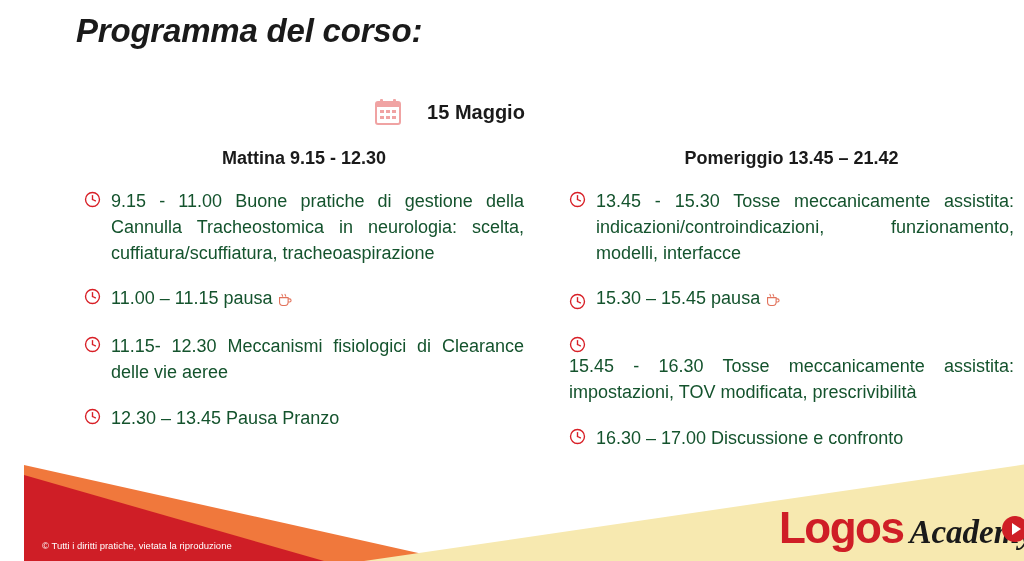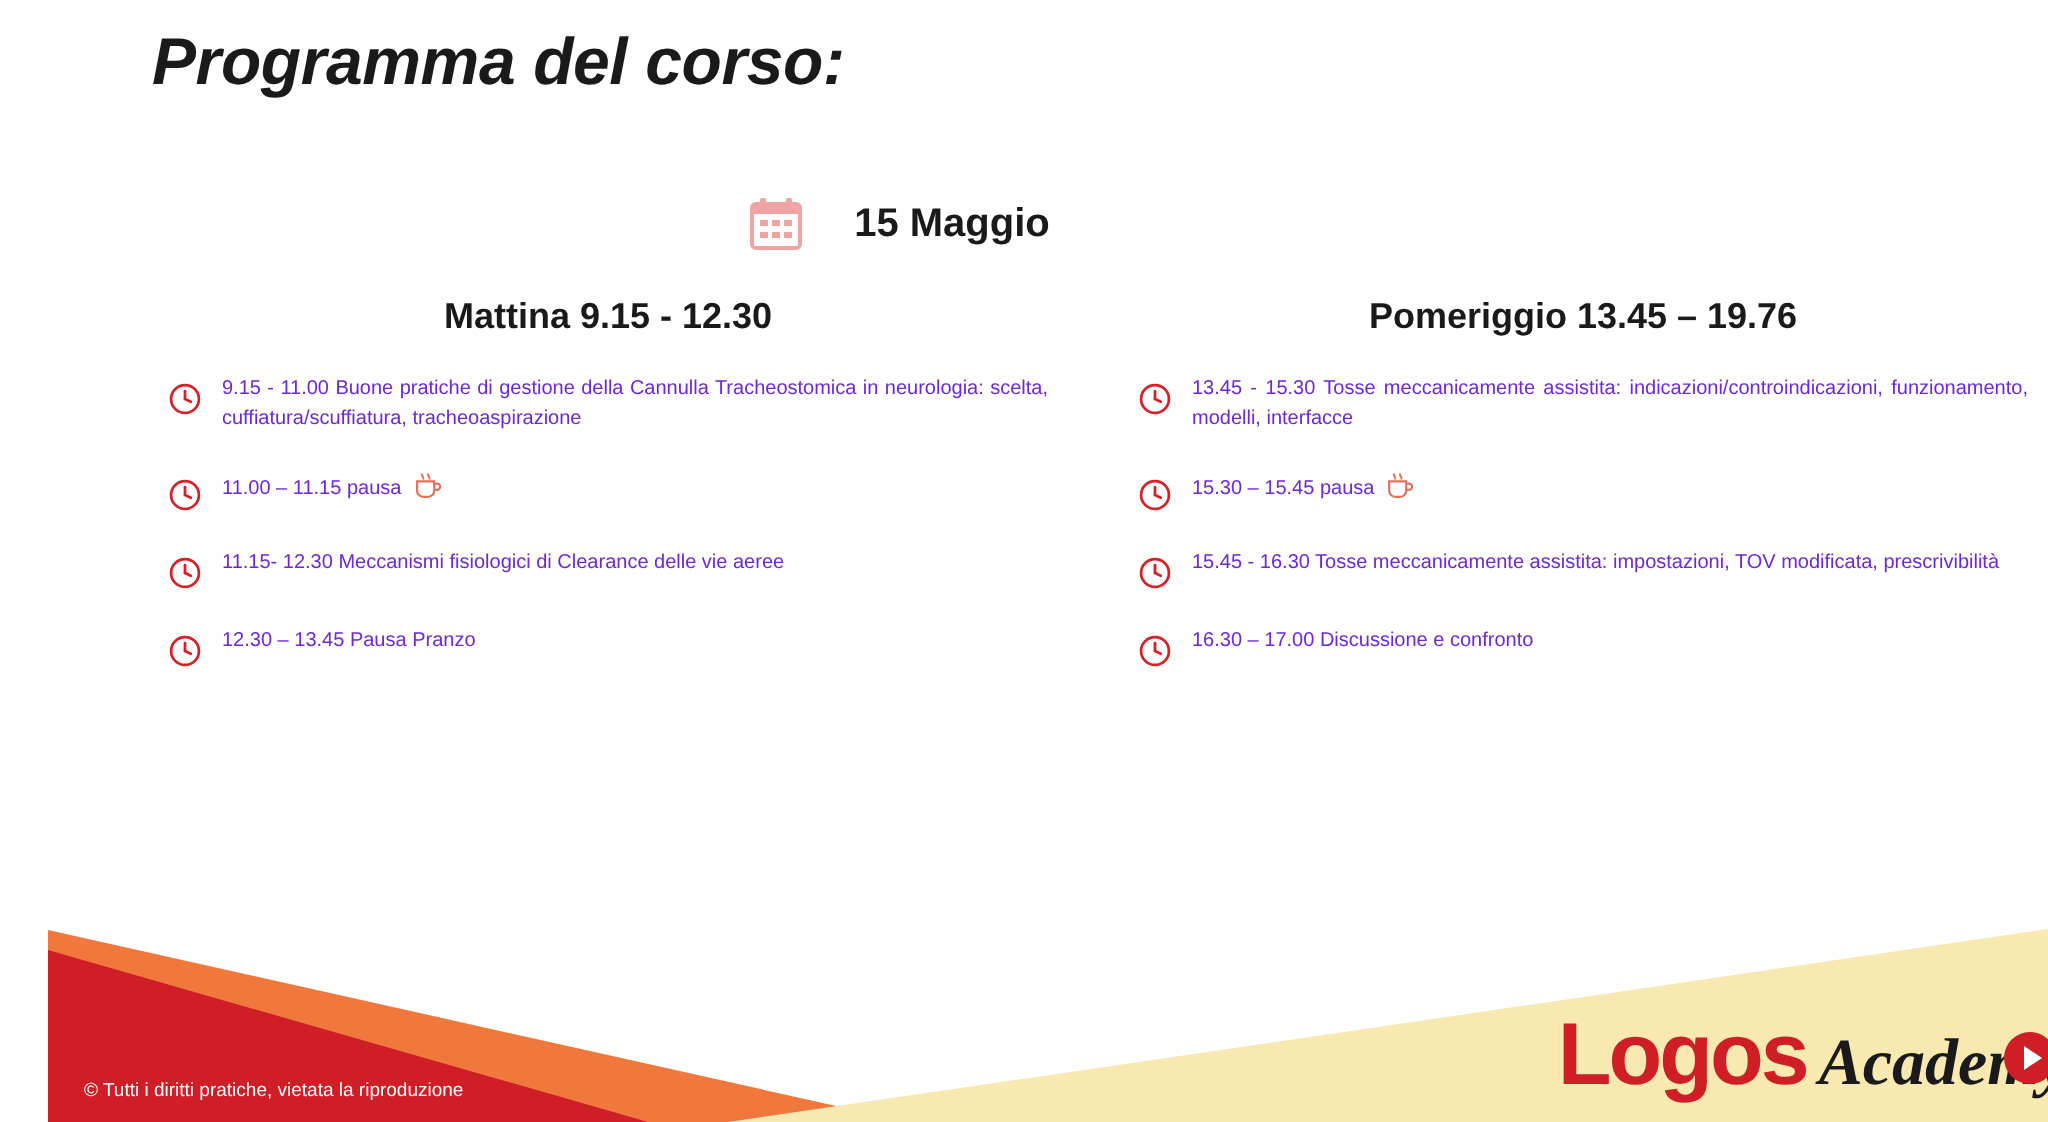--- a/index.html
+++ b/index.html
@@ -81,39 +81,39 @@
   }
   .item .clock {
     flex: 0 0 auto;
     width: 17px;
     height: 17px;
     margin-top: 3px;
     margin-right: 10px;
   }
   .item .txt {
     flex: 1 1 auto;
-    font-size: 10px;
+    font-size: 18px;
     line-height: 1.45;
-    color: #6d28d9;
+    color: #14532d;
     text-align: justify;
     text-justify: inter-word;
   }
   .item .txt .coffee {
     display: inline-block;
     vertical-align: -3px;
     margin-left: 6px;
   }
 
   
   .col-left .item:nth-child(2) { margin-bottom: 19px; }
   .col-left .item:nth-child(3) { margin-bottom: 19px; }
   .col-left .item:nth-child(4) { margin-bottom: 19px; justify-content: center; }
   .col-right .item:nth-child(2) { margin-bottom: 19px; }
   .col-right .item:nth-child(3) { margin-bottom: 19px; align-items: center; }
-  .col-right .item:nth-child(4) { margin-bottom: 19px; }
+  .col-right .item:nth-child(4) { margin-bottom: 19px; flex-direction: column; }
 
   
   .footer-art {
     position: absolute;
     left: 0;
     bottom: 0;
     width: 1024px;
     height: 100px;
   }
   .copyright {
@@ -241,21 +241,21 @@
           <circle cx="10" cy="10" r="8.2" fill="none" stroke="#d81f26" stroke-width="1.6"></circle>
           <line x1="10" y1="10" x2="10" y2="5.4" stroke="#d81f26" stroke-width="1.6" stroke-linecap="round"></line>
           <line x1="10" y1="10" x2="13.4" y2="11.6" stroke="#d81f26" stroke-width="1.6" stroke-linecap="round"></line>
         </svg>
       </span>
       <span class="txt">12.30 – 13.45 Pausa Pranzo</span>
     </div>
   </div>
 
   <div class="col col-right">
-    <div class="col-head">Pomeriggio 13.45 – 19.76</div>
+    <div class="col-head">Pomeriggio 13.45 – 21.42</div>
 
     <div class="item">
       <span class="clock">
         <svg width="17" height="17" viewBox="0 0 20 20" xmlns="http://www.w3.org/2000/svg">
           <circle cx="10" cy="10" r="8.2" fill="none" stroke="#d81f26" stroke-width="1.6"></circle>
           <line x1="10" y1="10" x2="10" y2="5.4" stroke="#d81f26" stroke-width="1.6" stroke-linecap="round"></line>
           <line x1="10" y1="10" x2="13.4" y2="11.6" stroke="#d81f26" stroke-width="1.6" stroke-linecap="round"></line>
         </svg>
       </span>
       <span class="txt">13.45 - 15.30 Tosse meccanicamente assistita: indicazioni/controindicazioni, funzionamento, modelli, interfacce</span>

